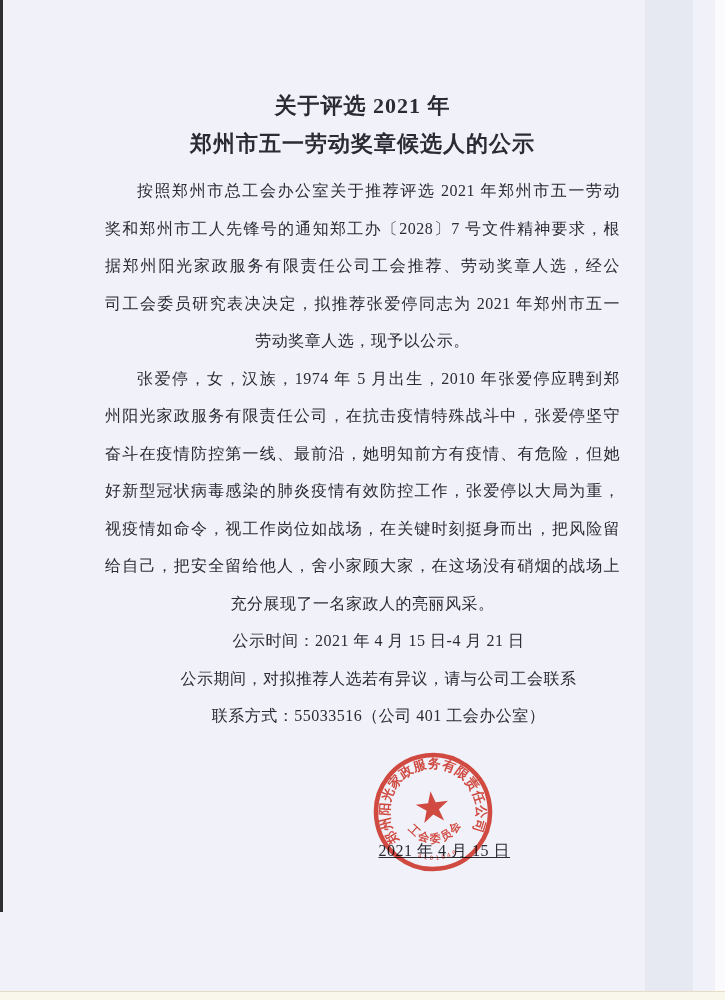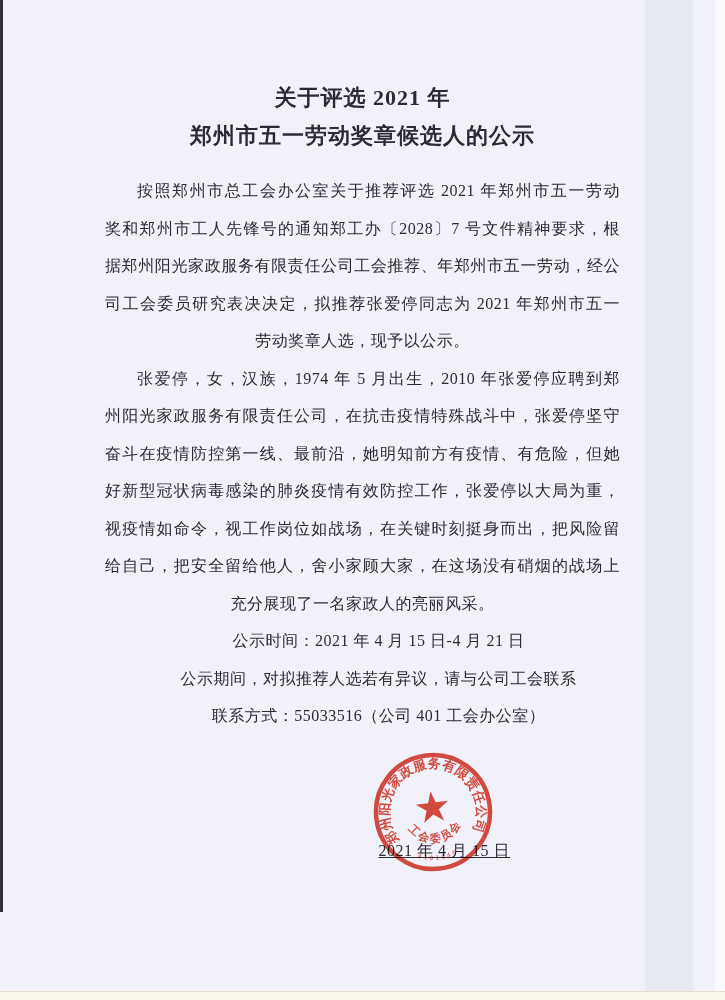--- a/index.html
+++ b/index.html
@@ -25,21 +25,21 @@
   .scan-shade {
     position: absolute; top: 0; left: 645px; width: 48px; height: 992px;
     background: rgba(208,212,228,0.28);
   }
   .edge-right {
     position: absolute; top: 0; right: 0; width: 10px; height: 992px;
     background: #fbfbfe;
   }
   .title-line {
     position: absolute; left: 0; width: 725px; height: 32px; line-height: 32px;
-    text-align: center; font-weight: 700; font-size: 22px; letter-spacing: 1px;
+    text-align: center; font-weight: 700; font-size: 22px; letter-spacing: 1px; margin-top: 8px;
   }
   #title1 { top: 82px; }
   #title2 { top: 120px; }
   #body-block {
     position: absolute; left: 105px; top: 172px; width: 515px;
     font-size: 16px;
   }
   .ln {
     height: 37.5px; line-height: 37.5px; overflow: hidden;
     letter-spacing: 0.5px; white-space: nowrap; text-align: center;
@@ -82,21 +82,21 @@
   <div class="scan-shade"></div>
   <div class="edge-right"></div>
   <div class="edge-bottom"></div>
 
   <div id="title1" class="title-line">关于评选 2021 年</div>
   <div id="title2" class="title-line">郑州市五一劳动奖章候选人的公示</div>
 
   <div id="body-block">
     <div class="ln just indent">按照郑州市总工会办公室关于推荐评选 2021 年郑州市五一劳动</div>
     <div class="ln just">奖和郑州市工人先锋号的通知郑工办〔2028〕7 号文件精神要求，根</div>
-    <div class="ln just">据郑州阳光家政服务有限责任公司工会推荐、年郑州市五一劳动，经公</div>
+    <div class="ln just">据郑州阳光家政服务有限责任公司工会推荐、劳动奖章人选，经公</div>
     <div class="ln just">司工会委员研究表决决定，拟推荐张爱停同志为 2021 年郑州市五一</div>
     <div class="ln">劳动奖章人选，现予以公示。</div>
     <div class="ln just indent">张爱停，女，汉族，1974 年 5 月出生，2010 年张爱停应聘到郑</div>
     <div class="ln just">州阳光家政服务有限责任公司，在抗击疫情特殊战斗中，张爱停坚守</div>
     <div class="ln just">奋斗在疫情防控第一线、最前沿，她明知前方有疫情、有危险，但她</div>
     <div class="ln just">好新型冠状病毒感染的肺炎疫情有效防控工作，张爱停以大局为重，</div>
     <div class="ln just">视疫情如命令，视工作岗位如战场，在关键时刻挺身而出，把风险留</div>
     <div class="ln just">给自己，把安全留给他人，舍小家顾大家，在这场没有硝烟的战场上</div>
     <div class="ln">充分展现了一名家政人的亮丽风采。</div>
     <div class="ln indent">公示时间：2021 年 4 月 15 日-4 月 21 日</div>

